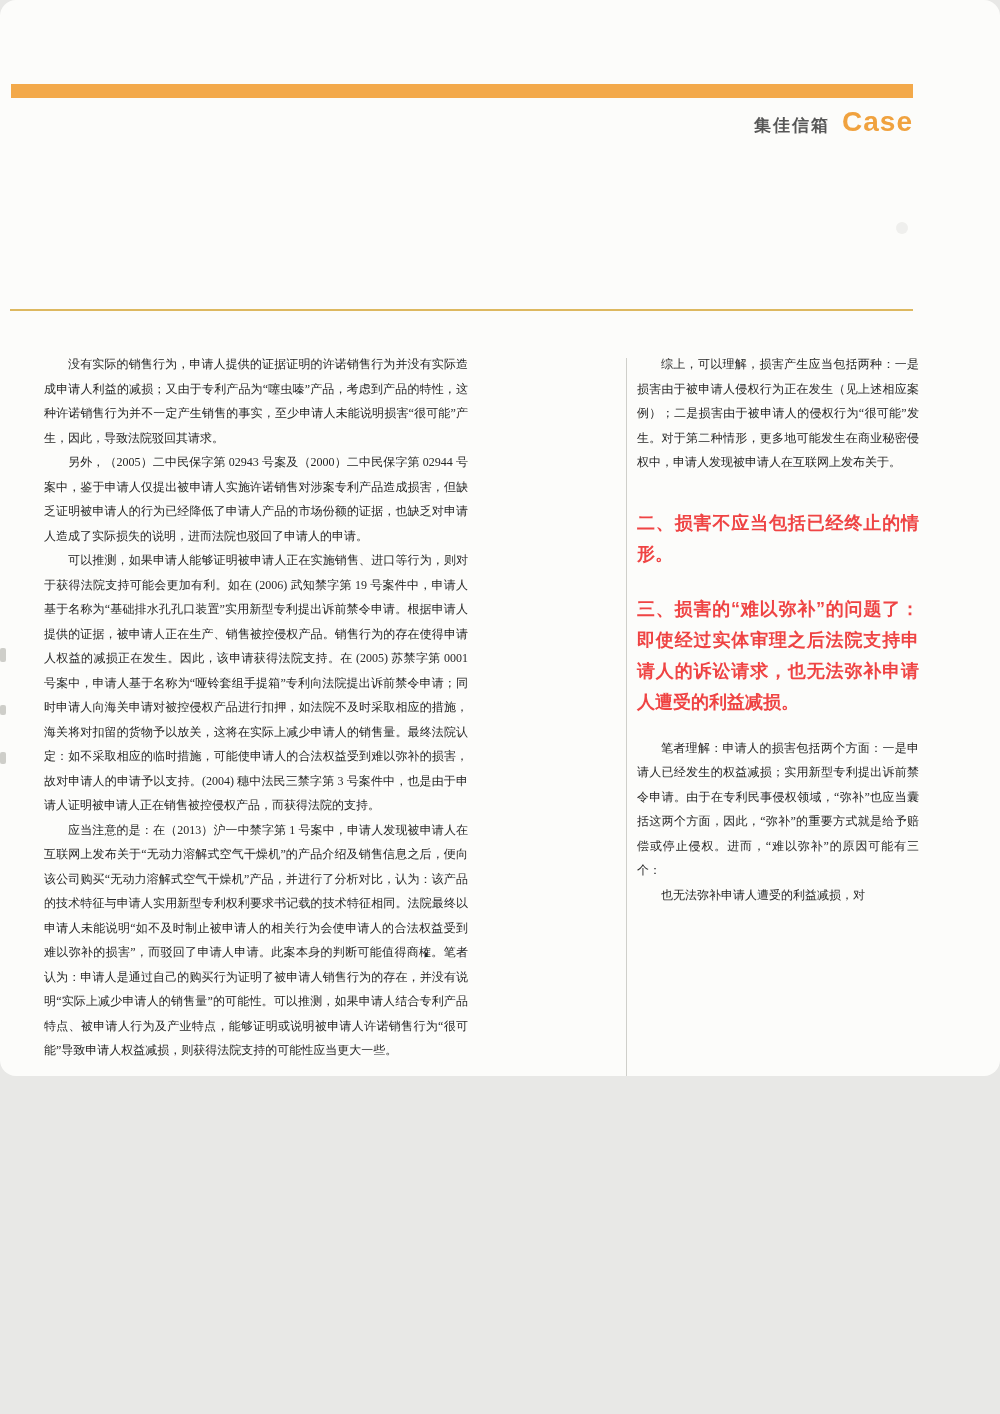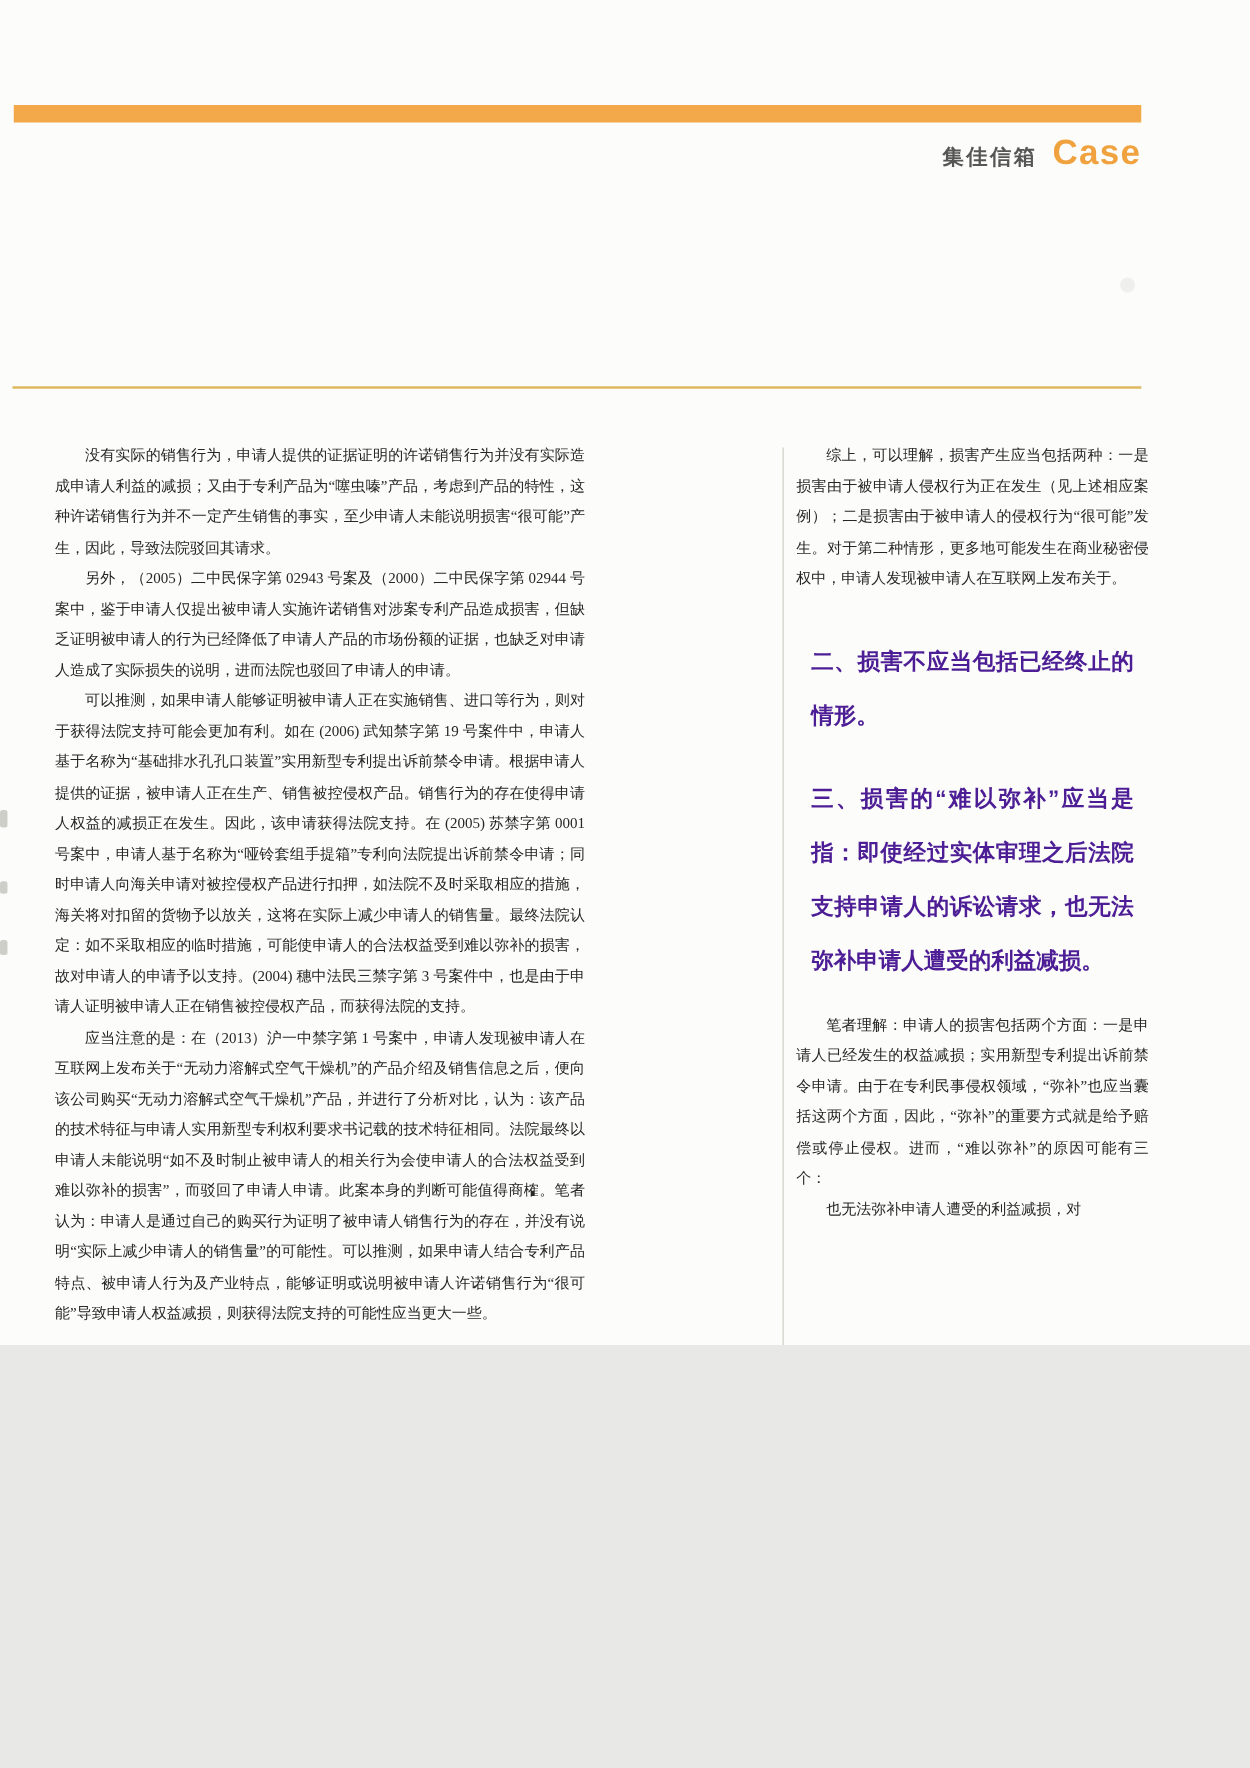--- a/index.html
+++ b/index.html
@@ -9,20 +9,21 @@
   }
   .sheet {
     position: relative;
     width: 1000px;
     height: 1076px;
     margin: 0 auto;
     background: #fcfcfa;
     overflow: hidden;
     font-family: "Liberation Serif", "DejaVu Serif", serif;
     color: #262626;
+    border-radius: 16px;
   }
   .top-bar {
     position: absolute;
     left: 11px;
     top: 84px;
     width: 902px;
     height: 14px;
     background: #F3A94A;
   }
   .header {
@@ -82,23 +83,23 @@
     left: 626px;
     top: 358px;
     width: 1px;
     height: 905px;
     background: #cfcfca;
   }
   .orange-heading {
     font-family: "Liberation Sans", "DejaVu Sans", sans-serif;
     font-weight: bold;
     font-size: 18px;
-    line-height: 43px;
-    color: #4c1d95;
-    margin: 12px;
+    line-height: 31px;
+    color: #ef4444;
+    margin: 0;
     text-align: justify;
     text-indent: 0;
   }
   .col-right .h2 { margin-top: 33px; margin-bottom: 24px; }
   .col-right .h3 { margin-top: 22px; margin-bottom: 18px; }
   .pagenum {
     position: absolute;
     left: 880px;
     top: 1288px;
     width: 40px;
@@ -146,21 +147,21 @@
     <p>另外，（2005）二中民保字第 02943 号案及（2000）二中民保字第 02944 号案中，鉴于申请人仅提出被申请人实施许诺销售对涉案专利产品造成损害，但缺乏证明被申请人的行为已经降低了申请人产品的市场份额的证据，也缺乏对申请人造成了实际损失的说明，进而法院也驳回了申请人的申请。</p>
     <p>可以推测，如果申请人能够证明被申请人正在实施销售、进口等行为，则对于获得法院支持可能会更加有利。如在 (2006) 武知禁字第 19 号案件中，申请人基于名称为“基础排水孔孔口装置”实用新型专利提出诉前禁令申请。根据申请人提供的证据，被申请人正在生产、销售被控侵权产品。销售行为的存在使得申请人权益的减损正在发生。因此，该申请获得法院支持。在 (2005) 苏禁字第 0001 号案中，申请人基于名称为“哑铃套组手提箱”专利向法院提出诉前禁令申请；同时申请人向海关申请对被控侵权产品进行扣押，如法院不及时采取相应的措施，海关将对扣留的货物予以放关，这将在实际上减少申请人的销售量。最终法院认定：如不采取相应的临时措施，可能使申请人的合法权益受到难以弥补的损害，故对申请人的申请予以支持。(2004) 穗中法民三禁字第 3 号案件中，也是由于申请人证明被申请人正在销售被控侵权产品，而获得法院的支持。</p>
     <p>应当注意的是：在（2013）沪一中禁字第 1 号案中，申请人发现被申请人在互联网上发布关于“无动力溶解式空气干燥机”的产品介绍及销售信息之后，便向该公司购买“无动力溶解式空气干燥机”产品，并进行了分析对比，认为：该产品的技术特征与申请人实用新型专利权利要求书记载的技术特征相同。法院最终以申请人未能说明“如不及时制止被申请人的相关行为会使申请人的合法权益受到难以弥补的损害”，而驳回了申请人申请。此案本身的判断可能值得商榷。笔者认为：申请人是通过自己的购买行为证明了被申请人销售行为的存在，并没有说明“实际上减少申请人的销售量”的可能性。可以推测，如果申请人结合专利产品特点、被申请人行为及产业特点，能够证明或说明被申请人许诺销售行为“很可能”导致申请人权益减损，则获得法院支持的可能性应当更大一些。</p>
   </div>
 
   <div class="vdivider"></div>
 
   <div class="col col-right">
     <p>综上，可以理解，损害产生应当包括两种：一是损害由于被申请人侵权行为正在发生（见上述相应案例）；二是损害由于被申请人的侵权行为“很可能”发生。对于第二种情形，更多地可能发生在商业秘密侵权中，申请人发现被申请人在互联网上发布关于。</p>
     <div class="orange-heading h2">二、损害不应当包括已经终止的情形。</div>
-    <div class="orange-heading h3">三、损害的“难以弥补”应当是指：即使经过实体审理之后法院支持申请人的诉讼请求，也无法弥补申请人遭受的利益减损。</div>
+    <div class="orange-heading h3">三、损害的“难以弥补”的问题了：即使经过实体审理之后法院支持申请人的诉讼请求，也无法弥补申请人遭受的利益减损。</div>
     <p>笔者理解：申请人的损害包括两个方面：一是申请人已经发生的权益减损；实用新型专利提出诉前禁令申请。由于在专利民事侵权领域，“弥补”也应当囊括这两个方面，因此，“弥补”的重要方式就是给予赔偿或停止侵权。进而，“难以弥补”的原因可能有三个：</p>
     <p>也无法弥补申请人遭受的利益减损，对</p>
   </div>
 
   <div class="pagenum">97</div>
 
   <div class="edge-mark" style="top:648px; height:14px;"></div>
   <div class="edge-mark" style="top:705px; height:10px;"></div>
   <div class="edge-mark" style="top:752px; height:12px;"></div>
   <div class="edge-mark" style="top:1140px; height:16px;"></div>

